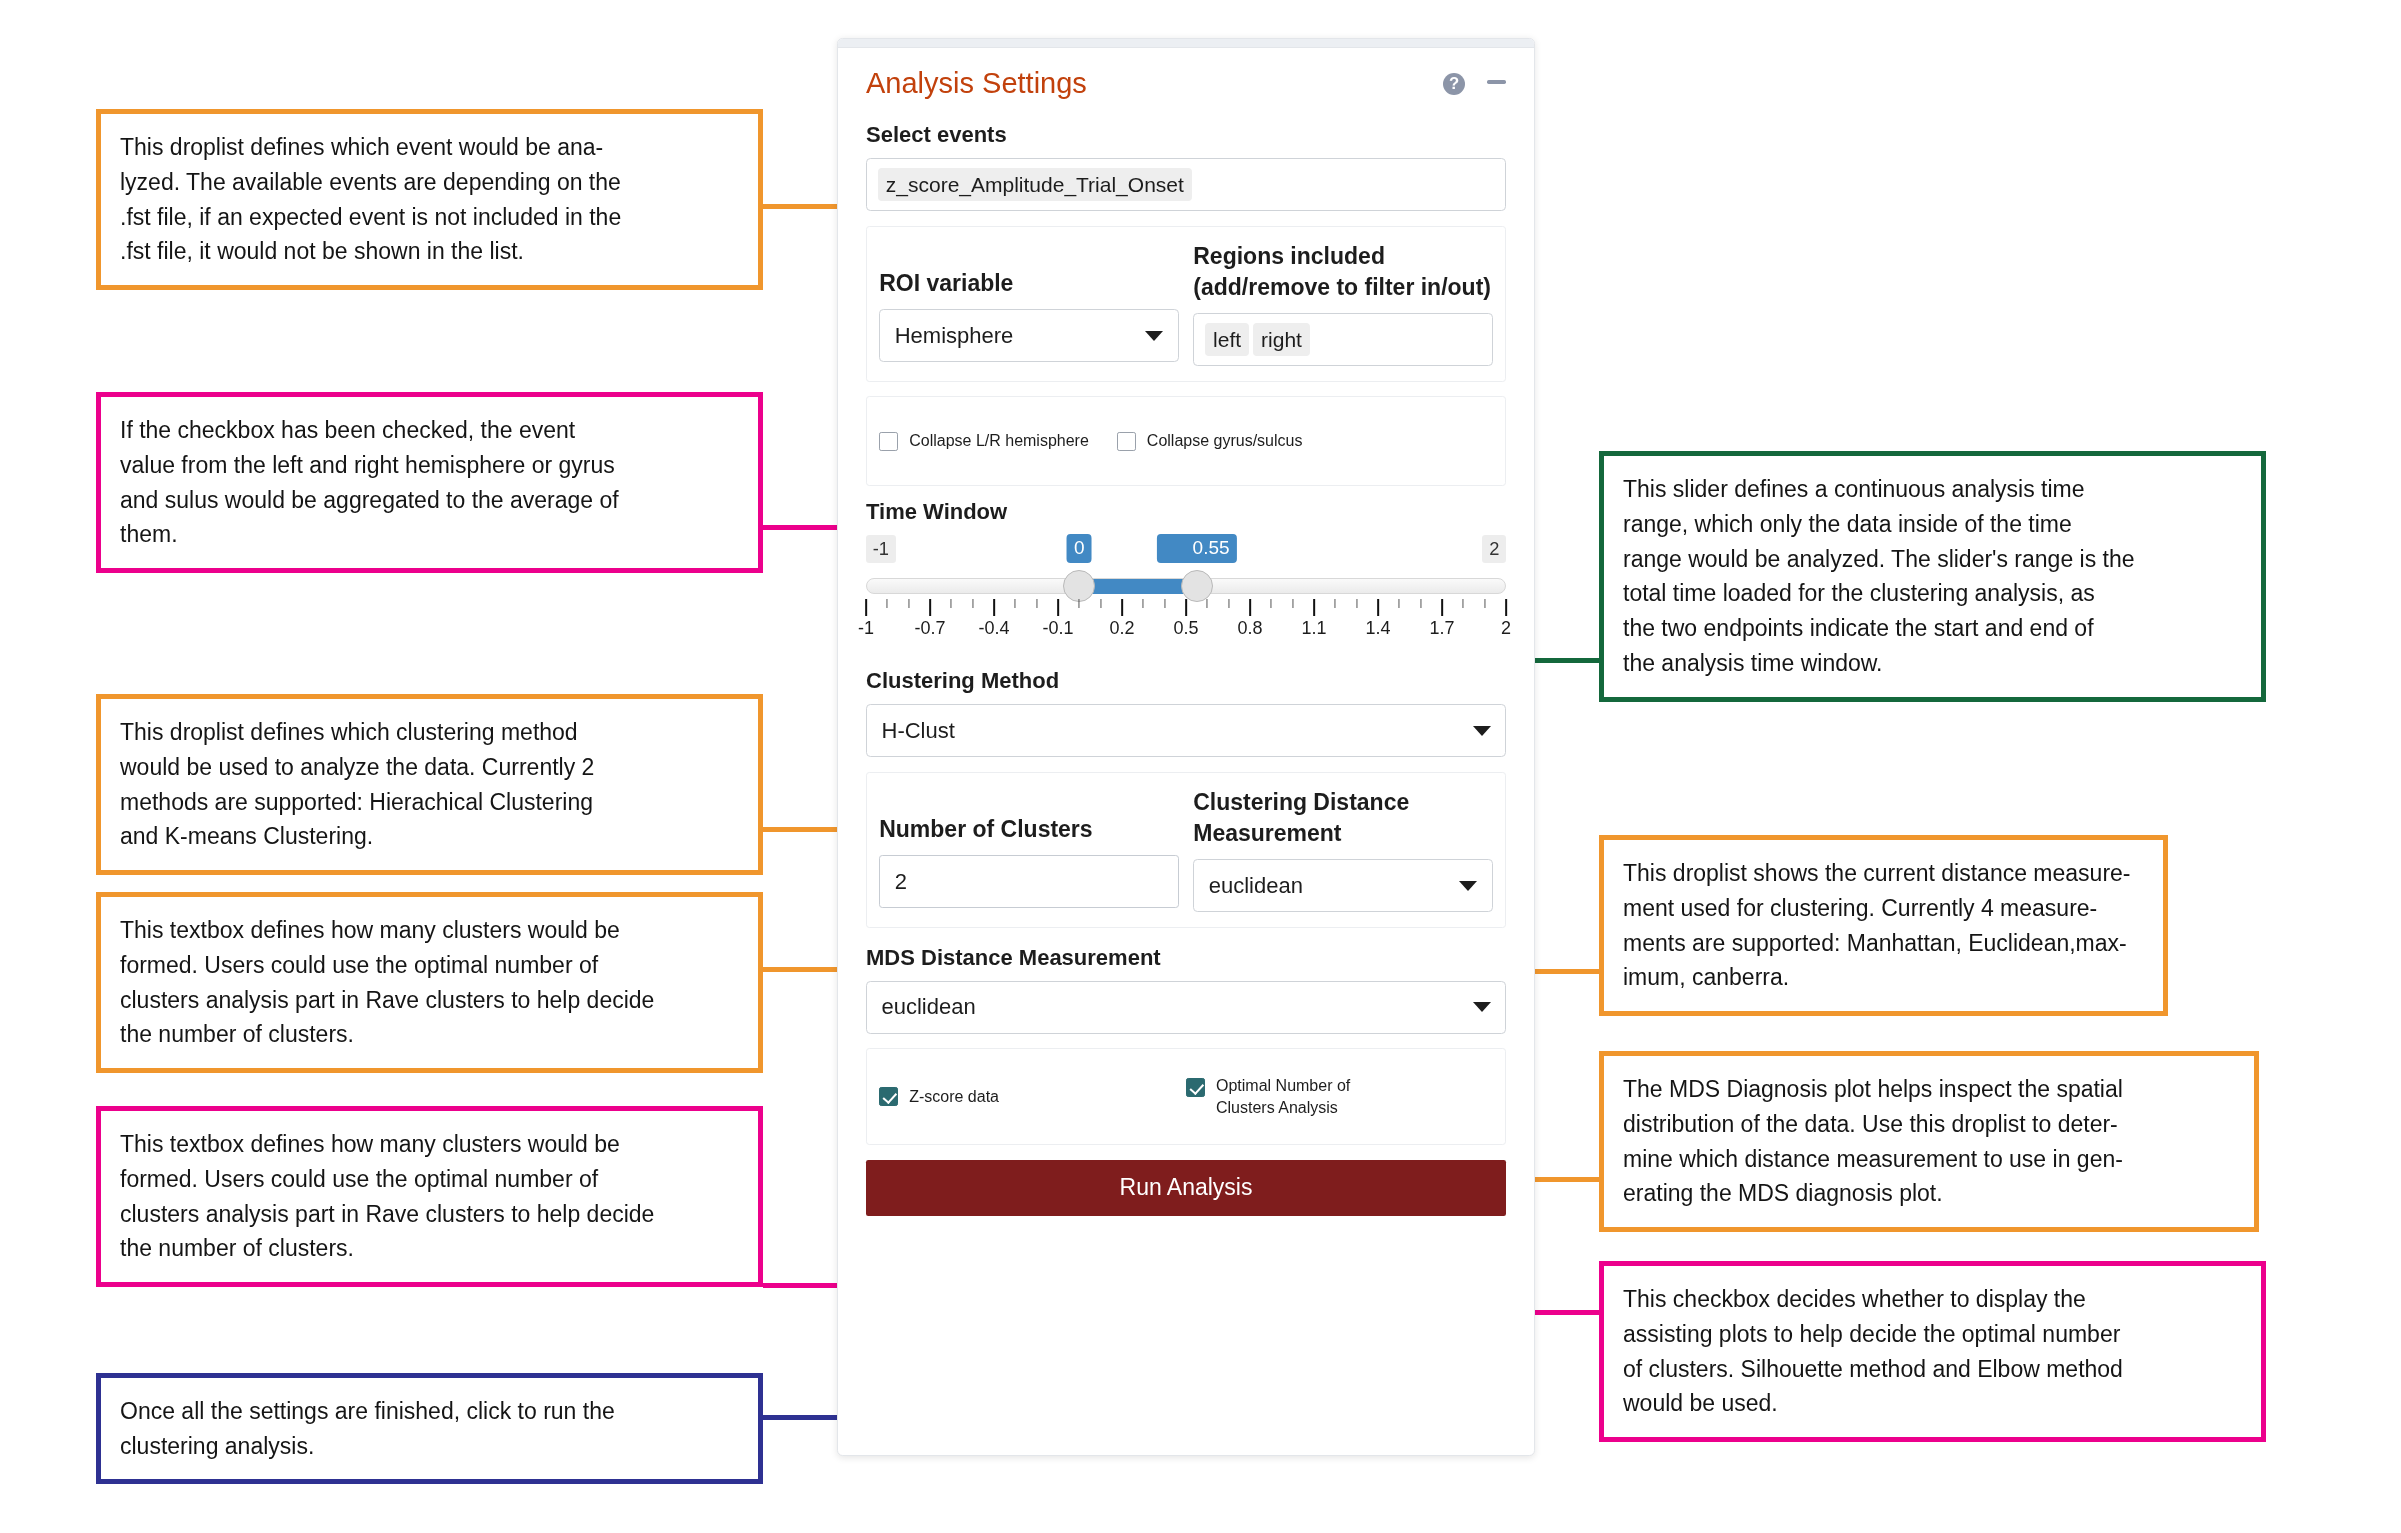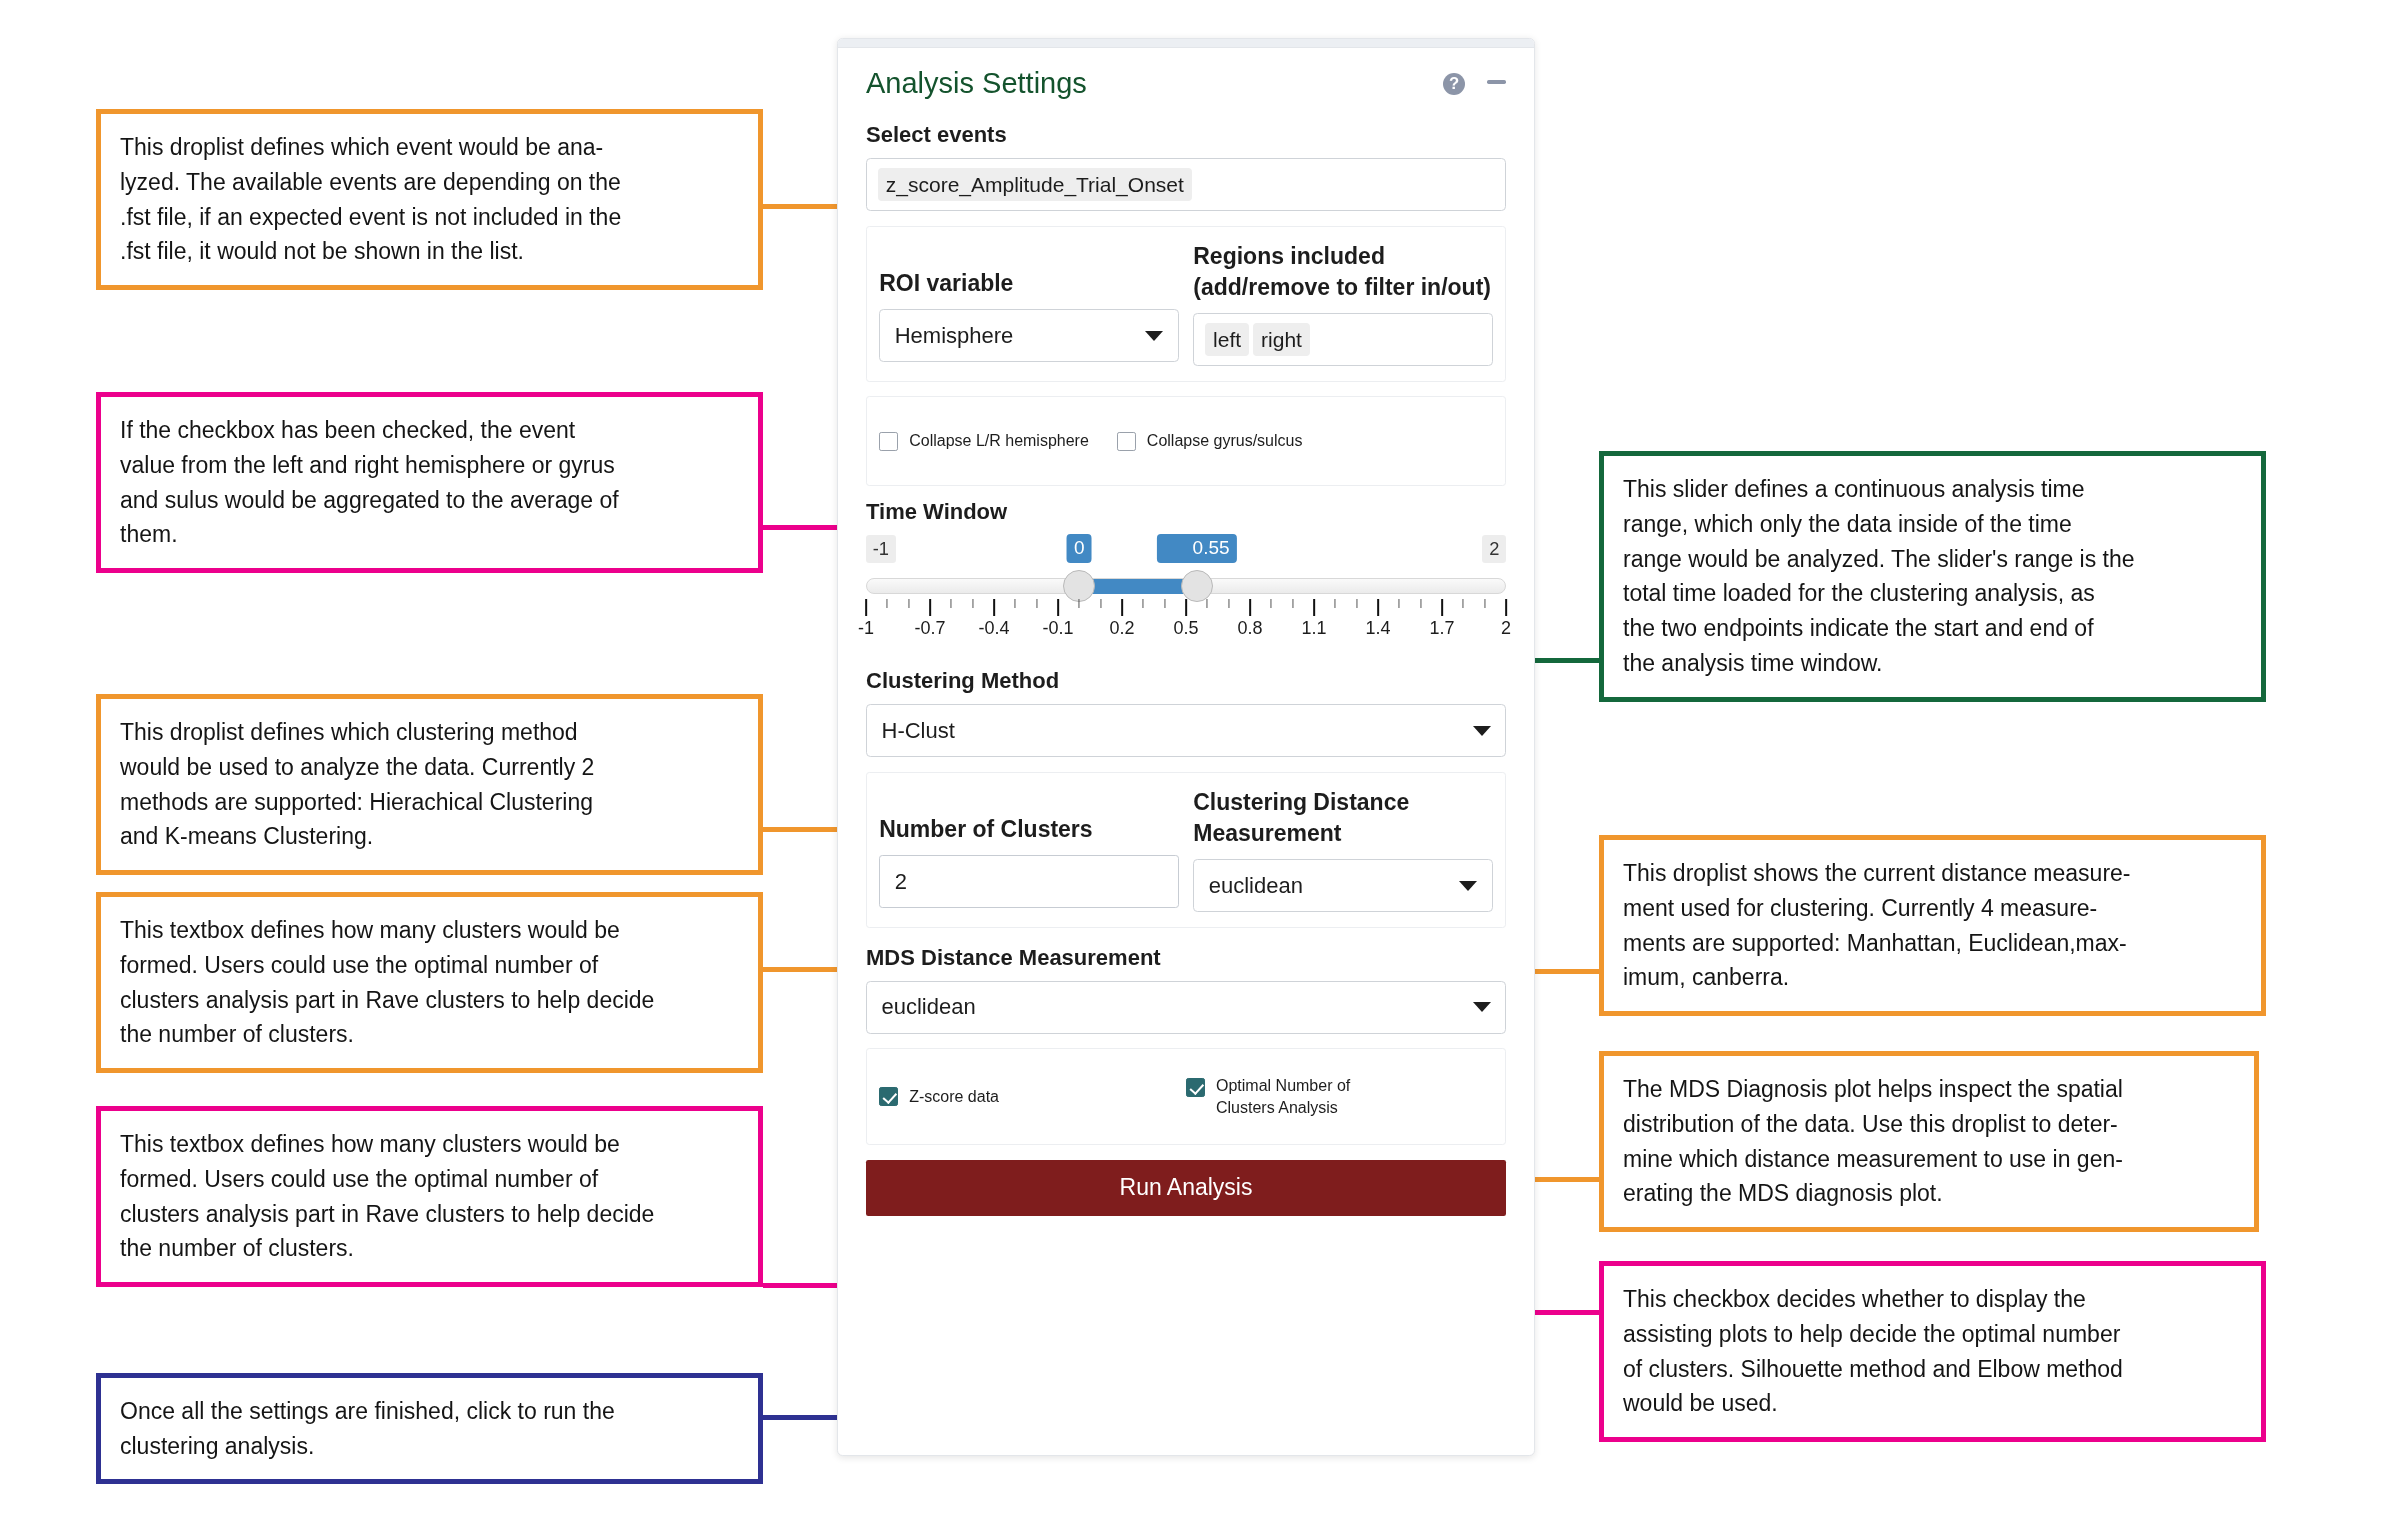--- a/index.html
+++ b/index.html
@@ -46,21 +46,21 @@
     border-bottom: 0.6px solid #e3e6ea;
   }
   .panel-inner { padding: 0 28px; }
 
   .panel-header {
     display: flex; align-items: center;
     padding: 19px 0 5.6px 0;
   }
   .panel-title {
     font-size: 29px;
-    color: #14532d;
+    color: #c2410c;
     font-weight: 400;
     flex: 1;
   }
   .hdr-icons { display:flex; align-items:center; gap: 22px; }
   .help-icon {
     width: 22px; height: 22px;
     border-radius: 50%;
     background: #8c95a8;
     color: #ffffff;
     font-size: 16.7px;
@@ -310,21 +310,21 @@
 <div class="callout" style="left:1599px; top:451px; width:667px; border-color:#14683C;">
   <p>This slider defines a continuous analysis time</p>
   <p>range, which only the data inside of the time</p>
   <p>range would be analyzed. The slider's range is the</p>
   <p>total time loaded for the clustering analysis, as</p>
   <p>the two endpoints indicate the start and end of</p>
   <p>the analysis time window.</p>
 </div>
 <div class="leader" style="left:1522px; top:658px; width:81px; background:#14683C;"></div>
 
-<div class="callout" style="left:1599px; top:835px; width:667px; border-color:#F0962D;">
+<div class="callout" style="left:1599px; top:835px; width:569px; border-color:#F0962D;">
   <p>This droplist shows the current distance measure-</p>
   <p>ment used for clustering. Currently 4 measure-</p>
   <p>ments are supported: Manhattan, Euclidean,max-</p>
   <p>imum, canberra.</p>
 </div>
 <div class="leader" style="left:1522px; top:969px; width:81px; background:#F0962D;"></div>
 
 <div class="callout" style="left:1599px; top:1051px; width:660px; border-color:#F0962D;">
   <p>The MDS Diagnosis plot helps inspect the spatial</p>
   <p>distribution of the data. Use this droplist to deter-</p>

